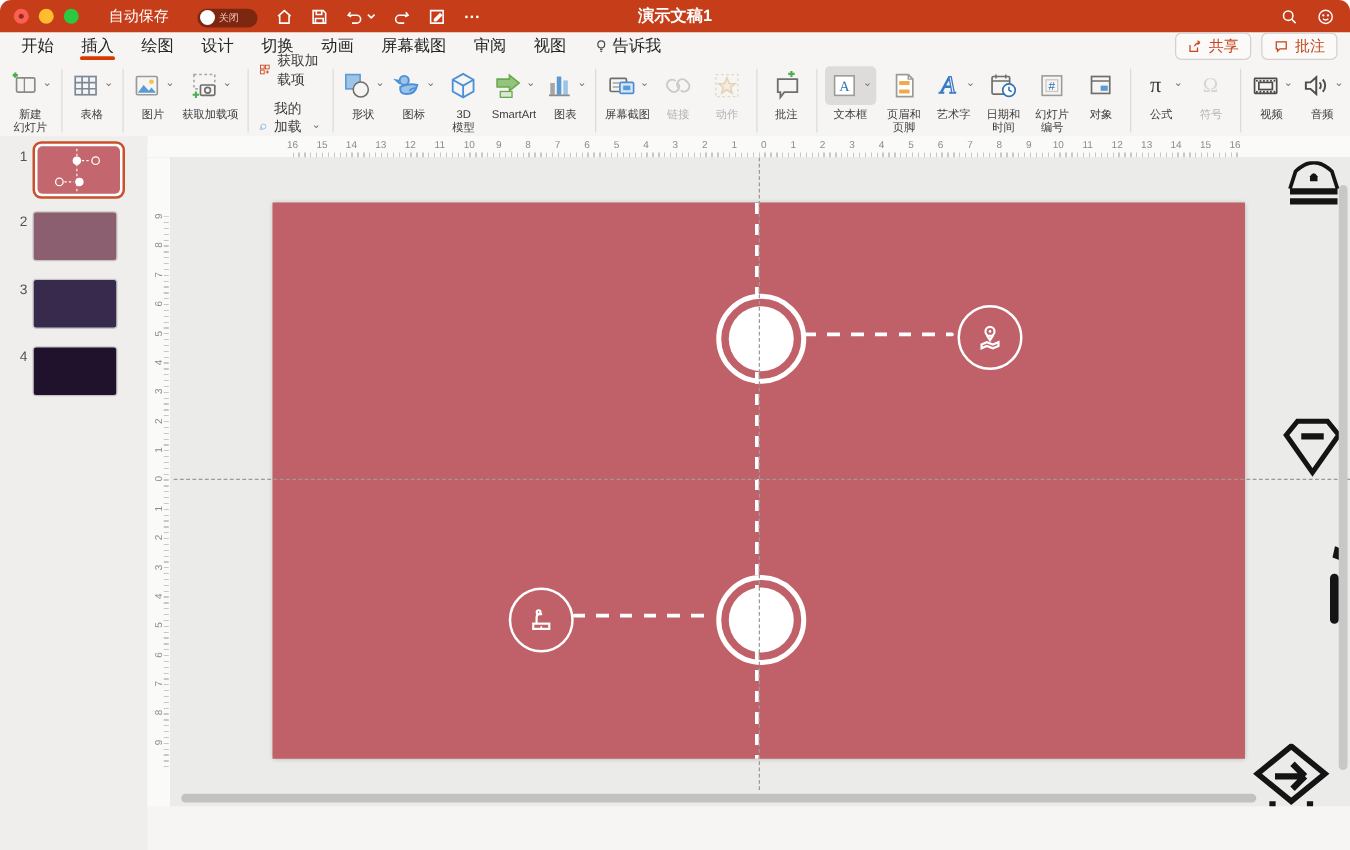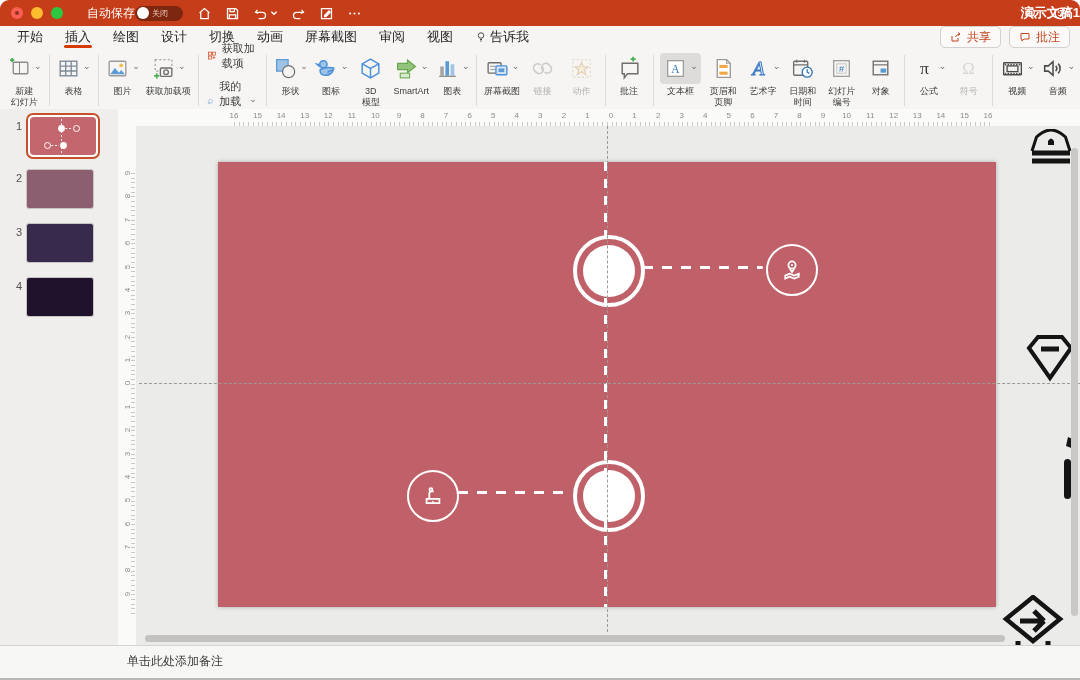--- a/index.html
+++ b/index.html
@@ -5,27 +5,27 @@
   html,body{margin:0;padding:0}
   body{width:1080px;height:680px;overflow:hidden;font-family:"Liberation Sans",sans-serif;background:#fff}
   .window{position:relative;width:1080px;height:680px;border-radius:9px 9px 0 0;overflow:hidden;background:#f6f5f3}
 
   
   .titlebar{position:absolute;top:0;left:0;right:0;height:26px;display:flex;align-items:center;color:#fff}
   .lights{display:flex;gap:8px;padding:0 10px 0 11px}
   .light{width:12px;height:12px;border-radius:50%;position:relative}
   .light.red{background:#fd5e54}.light.red::after{content:'';position:absolute;inset:4px;border-radius:50%;background:#8e2f1c}
   .light.yellow{background:#febc2e}.light.green{background:#2bc840}
-  .autosave{display:flex;align-items:center;gap:0;font-size:12px;margin-left:14px}
+  .autosave{display:flex;align-items:flex-end;gap:23px;font-size:12px;margin-left:14px}
   .toggle{width:44px;height:15px;border-radius:8px;background:#7d2610;display:flex;align-items:center;padding:0 2px;gap:3px}
   .knob{width:12px;height:12px;border-radius:50%;background:#fff}
   .togglelabel{font-size:8px;color:#f3c9bd;letter-spacing:0}
   .tbicons{display:flex;align-items:center;gap:13px;margin-left:14px}
   .tbicons svg{display:block}
-  .tb-title{position:absolute;left:0;right:0;text-align:right;font-size:13px;font-weight:bold;pointer-events:none}
+  .tb-title{position:absolute;left:0;right:0;text-align:center;font-size:13px;font-weight:bold;pointer-events:none}
   .tbright{margin-left:auto;display:flex;align-items:center;gap:14px;padding-right:12px}
 
   
   .tabrow{position:absolute;top:26px;left:0;right:0;height:22px;display:flex;align-items:flex-start;background:#f6f5f3;padding-left:6px}
   .tab{position:relative;height:22px;display:flex;align-items:center;gap:3px;padding:0 11px;font-size:13px;color:#262625;cursor:default}
   .tabline{position:absolute;left:10px;right:10px;bottom:0;height:3px;border-radius:2px}
   .tabactions{margin-left:auto;display:flex;gap:8px;padding-right:10px}
   .tbtn{display:flex;align-items:center;gap:5px;height:20px;padding:0 9px;font-size:12px;color:#c4441c;background:#fbfaf8;border:1px solid #d2d1cf;border-radius:5px}
 
   
@@ -620,17 +620,14 @@
     <svg class="deco" style="left:866px;top:469px" width="62" height="52" viewBox="0 0 62 52" fill="none" stroke="#141414" stroke-width="4.5">
         <path d="M31 2 L58 24 L31 46 L4 24 Z"></path>
         <path d="M18 26 H42 M42 26 L32 16 M42 26 L32 36" stroke-width="5"></path>
         <path d="M16 46 v6 M46 46 v6" stroke-width="5"></path>
       </svg>
 
     <div class="vsb"></div>
     <div class="hsb"></div>
   </div>
 
-  <div class="notesbar">
-    <span>单击此处添加备注</span>
-  </div>
 
 </div>
 
 </body></html>

